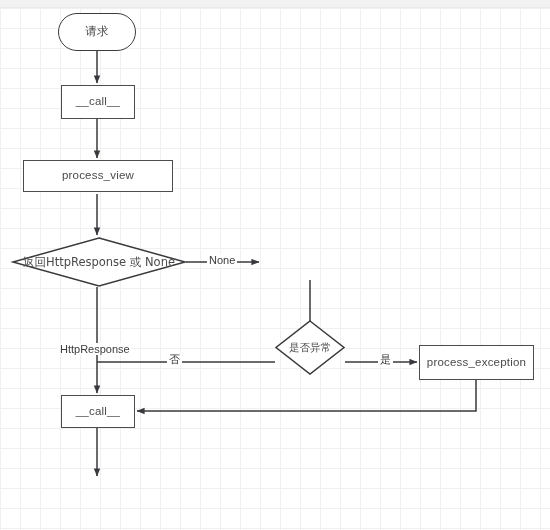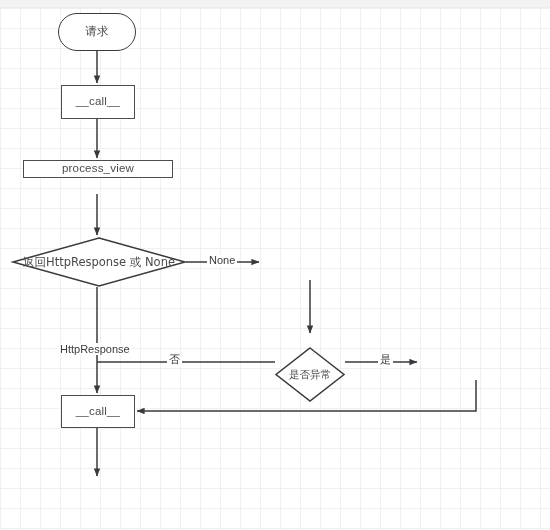--- a/index.html
+++ b/index.html
@@ -137,39 +137,42 @@
   </svg>
 
   <div class="node terminal cjk" style="left:58px; top:13px; width:78px; height:38px;">
     <span>请求</span>
   </div>
 
   <div class="node rect" style="left:61px; top:85px; width:74px; height:34px;">
     <span>__call__</span>
   </div>
 
-  <div class="node rect" style="left:23px; top:160px; width:150px; height:18px;">
+  <div class="node rect" style="left:23px; top:160px; width:150px; height:32px;">
     <span>process_view</span>
   </div>
 
   <div class="diamond-wrap" style="left:12px; top:237px; width:174px; height:50px;">
     <svg width="174" height="50" viewBox="0 0 174 50">
       <polygon points="87,1 173,25 87,49 1,25" fill="#ffffff" stroke="#3a3a3e" stroke-width="1.5"></polygon>
     </svg>
     <div class="diamond-label cjk">返回HttpResponse 或 None</div>
   </div>
 
 
-  <div class="diamond-wrap" style="left:275px; top:347px; width:70px; height:55px;">
+  <div class="diamond-wrap" style="left:275px; top:320px; width:70px; height:55px;">
     <svg width="70" height="55" viewBox="0 0 70 55">
       <polygon points="35,1 69,27.5 35,54 1,27.5" fill="#ffffff" stroke="#3a3a3e" stroke-width="1.5"></polygon>
     </svg>
     <div class="diamond-label cjk" style="font-size:10.5px;">是否异常</div>
   </div>
 
+  <div class="node rect" style="left:419px; top:345px; width:115px; height:35px;">
+    <span>process_exception</span>
+  </div>
 
   <div class="node rect" style="left:61px; top:395px; width:74px; height:33px;">
     <span>__call__</span>
   </div>
 
 
   <div class="edge-label" style="left:207px; top:254px;">None</div>
 
   <div class="edge-label" style="left:58px; top:332px;margin-top:11px;">HttpResponse</div>
 

